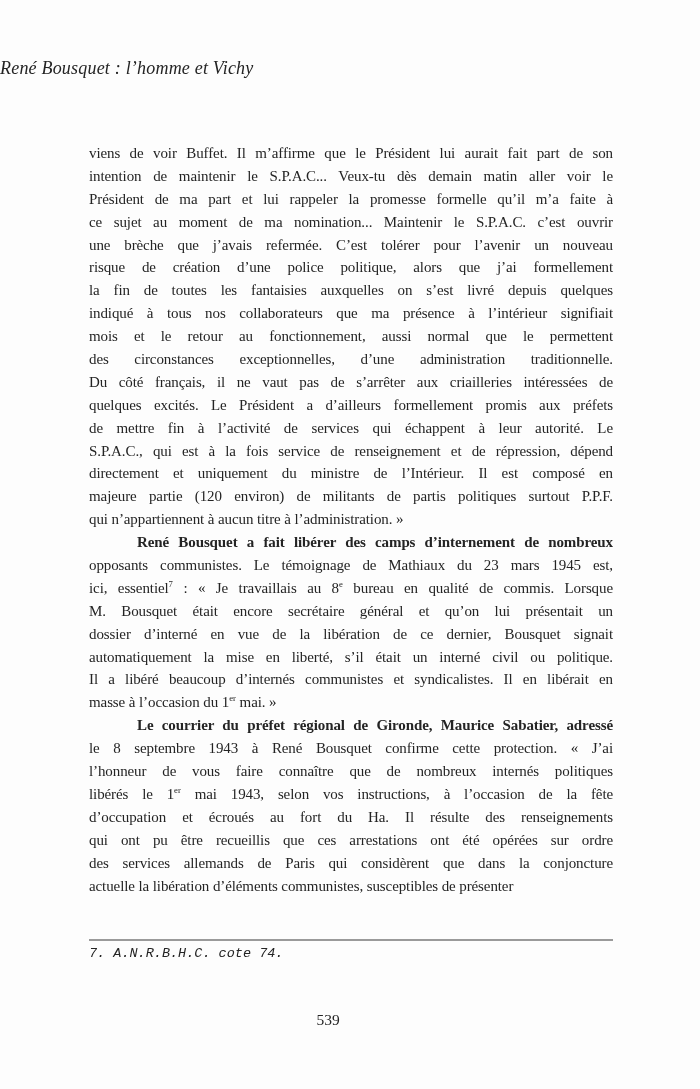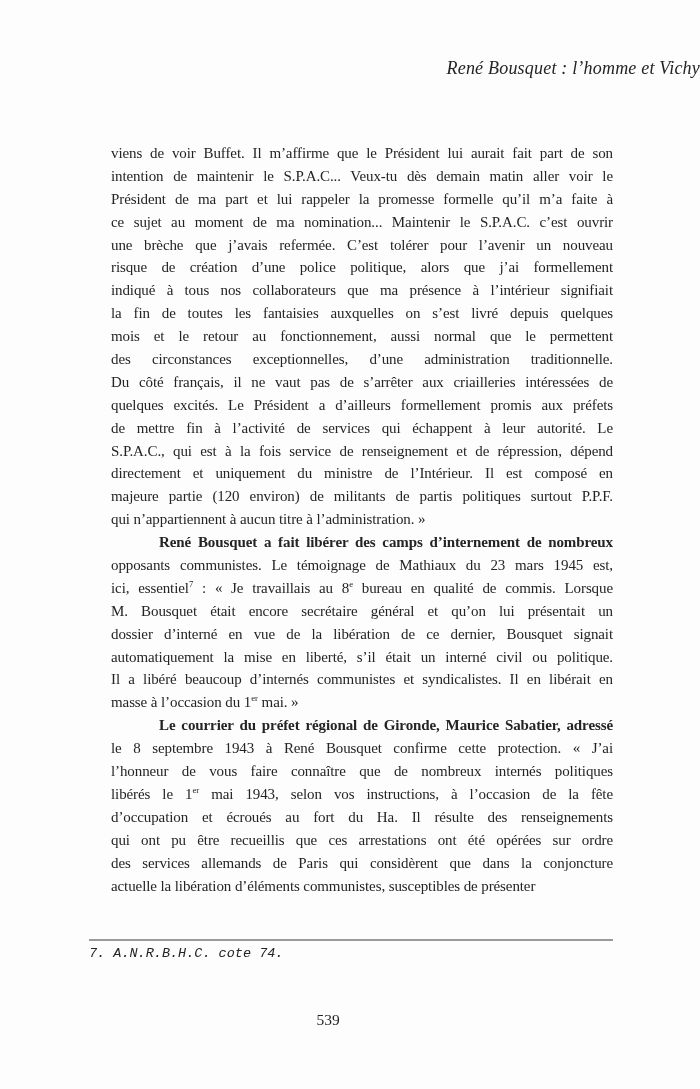--- a/index.html
+++ b/index.html
@@ -16,41 +16,40 @@
     background: var(--bg);
     font-family: "Liberation Serif", "DejaVu Serif", serif;
     color: var(--ink);
     overflow: hidden;
   }
   .running-header {
     position: absolute;
     top: 58px;
     left: 0;
     width: 700px;
-    text-align: right;
+    text-align: left;
     font-style: italic;
     font-size: 18px;
     letter-spacing: 0.2px;
     font-family: Liberation Serif, serif;
   }
   .page-text {
     position: absolute;
     top: 142px;
     left: 89px;
     width: 524px;
     font-size: 15px;
     letter-spacing: -0.1px;
   }
   .line {
     height: 22.9px;
     line-height: 22.9px;
     text-align: justify;
     text-align-last: justify;
     white-space: nowrap;
-    margin-left: 22px;
   }
   .line.last {
     text-align-last: left;
     font-family: Liberation Serif, serif;
   }
   .line.indent {
     text-indent: 48px;
     font-weight: bold;
   }
   .line sup {
@@ -91,22 +90,22 @@
 <div class="page">
   <div class="running-header">René Bousquet : l’homme et Vichy</div>
 
   <div class="page-text">
       <div class="line">viens de voir Buffet. Il m’affirme que le Président lui aurait fait part de son</div>
       <div class="line">intention de maintenir le S.P.A.C... Veux-tu dès demain matin aller voir le</div>
       <div class="line">Président de ma part et lui rappeler la promesse formelle qu’il m’a faite à</div>
       <div class="line">ce sujet au moment de ma nomination... Maintenir le S.P.A.C. c’est ouvrir</div>
       <div class="line">une brèche que j’avais refermée. C’est tolérer pour l’avenir un nouveau</div>
       <div class="line">risque de création d’une police politique, alors que j’ai formellement</div>
+      <div class="line">la fin de toutes les fantaisies auxquelles on s’est livré depuis quelques</div>
       <div class="line">indiqué à tous nos collaborateurs que ma présence à l’intérieur signifiait</div>
-      <div class="line">la fin de toutes les fantaisies auxquelles on s’est livré depuis quelques</div>
       <div class="line">mois et le retour au fonctionnement, aussi normal que le permettent</div>
       <div class="line">des circonstances exceptionnelles, d’une administration traditionnelle.</div>
       <div class="line">Du côté français, il ne vaut pas de s’arrêter aux criailleries intéressées de</div>
       <div class="line">quelques excités. Le Président a d’ailleurs formellement promis aux préfets</div>
       <div class="line">de mettre fin à l’activité de services qui échappent à leur autorité. Le</div>
       <div class="line">S.P.A.C., qui est à la fois service de renseignement et de répression, dépend</div>
       <div class="line">directement et uniquement du ministre de l’Intérieur. Il est composé en</div>
       <div class="line">majeure partie (120 environ) de militants de partis politiques surtout P.P.F.</div>
       <div class="line last">qui n’appartiennent à aucun titre à l’administration. »</div>
       <div class="line indent">René Bousquet a fait libérer des camps d’internement de nombreux</div>

